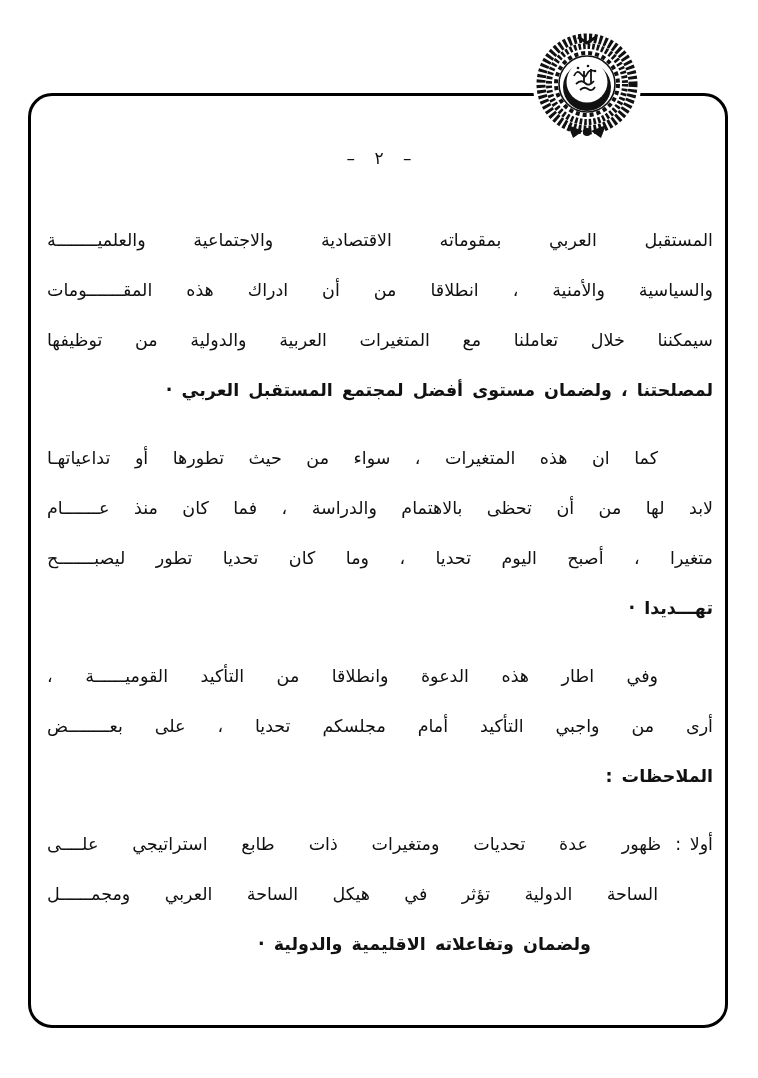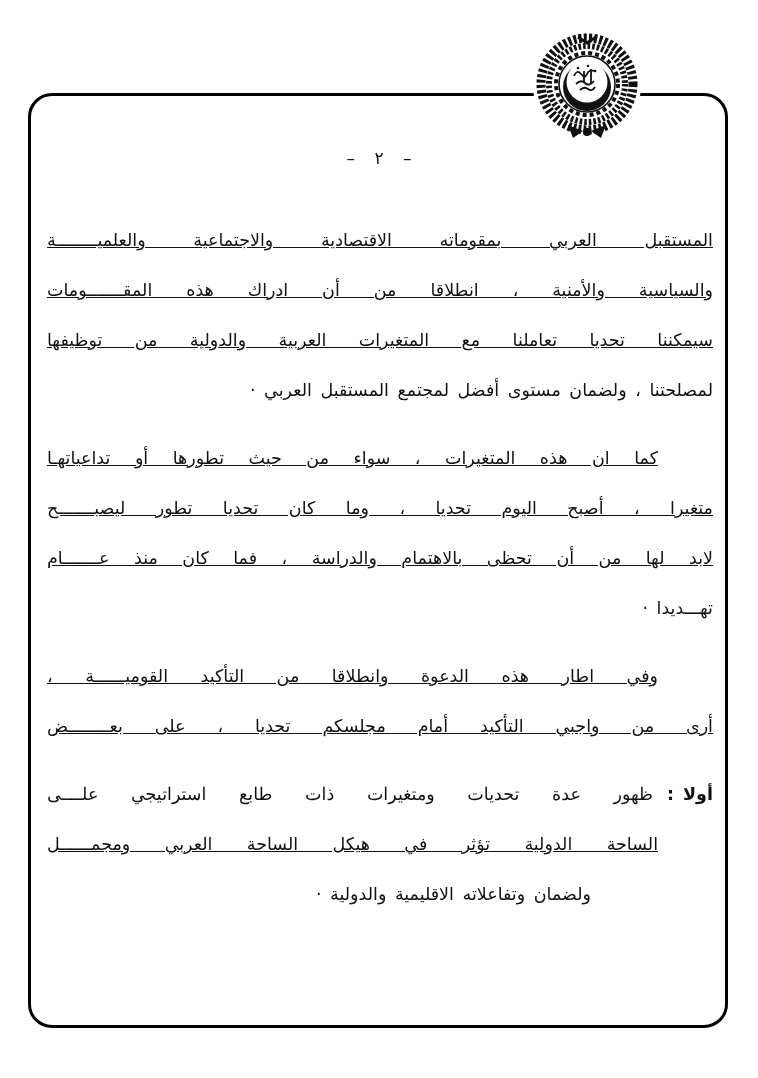--- a/index.html
+++ b/index.html
@@ -39,27 +39,27 @@
     direction:rtl;
   }
   .para{margin:0 0 18px 0;}
   .line{
     height:50px;
     line-height:50px;
     font-size:17.5px;
     direction:rtl;
     word-spacing:3px;
   }
-  .j{text-align:justify;text-align-last:justify;text-justify:inter-word;text-decoration:underline;}
-  .r{text-align:right;}
+  .j{text-align:justify;text-align-last:justify;text-justify:inter-word;}
+  .r{text-align:right;font-weight:bold;}
   .ind55{padding-right:55px;}
   .ind120{padding-right:122px;}
   .itemline{display:flex;gap:14px;}
-  .itemlabel{flex:0 0 auto;font-weight:bold;}
-  .itemtext{flex:1;text-align:justify;text-align-last:justify;text-justify:inter-word;font-family:Liberation Serif, serif;}
+  .itemlabel{flex:0 0 auto;font-weight:normal;}
+  .itemtext{flex:1;text-align:justify;text-align-last:justify;text-justify:inter-word;}
 </style>
 </head>
 <body>
 
 <div class="screen">
 
   <div class="frame"></div>
 
   <div class="emblem">
     <svg width="118" height="112" viewBox="0 0 118 112" xmlns="http://www.w3.org/2000/svg">
@@ -86,34 +86,35 @@
     </svg>
   </div>
 
   <div class="pageno">– ٢ –</div>
 
   <div class="textblock">
 
     <div class="para">
       <div class="line j">المستقبل العربي بمقوماته الاقتصادية والاجتماعية والعلميــــــــة</div>
       <div class="line j">والسياسية والأمنية ، انطلاقا من أن ادراك هذه المقـــــــومات</div>
-      <div class="line j">سيمكننا تحديا تعاملنا مع المتغيرات العربية والدولية من توظيفها</div>
+      <div class="line j">سيمكننا خلال تعاملنا مع المتغيرات العربية والدولية من توظيفها</div>
       <div class="line r">لمصلحتنا ، ولضمان مستوى أفضل لمجتمع المستقبل العربي ·</div>
     </div>
 
     <div class="para">
       <div class="line j ind55">كما ان هذه المتغيرات ، سواء من حيث تطورها أو تداعياتهـا</div>
+      <div class="line j">لابد لها من أن تحظى بالاهتمام والدراسة ، فما كان منذ عـــــــام</div>
       <div class="line j">متغيرا ، أصبح اليوم تحديا ، وما كان تحديا تطور ليصبـــــــح</div>
-      <div class="line j">لابد لها من أن تحظى بالاهتمام والدراسة ، فما كان منذ عـــــــام</div>
       <div class="line r">تهـــديدا ·</div>
     </div>
 
     <div class="para">
       <div class="line j ind55">وفي اطار هذه الدعوة وانطلاقا من التأكيد القوميــــــة ،</div>
       <div class="line j">أرى من واجبي التأكيد أمام مجلسكم تحديا ، على بعــــــــض</div>
+      <div class="line r">الملاحظات :</div>
     </div>
 
     <div class="para">
       <div class="line itemline">
         <span class="itemlabel">أولا :</span>
         <span class="itemtext">ظهور عدة تحديات ومتغيرات ذات طابع استراتيجي علــــى</span>
       </div>
       <div class="line j ind55">الساحة الدولية تؤثر في هيكل الساحة العربي ومجمــــــل</div>
       <div class="line r ind120">ولضمان وتفاعلاته الاقليمية والدولية ·</div>
     </div>

